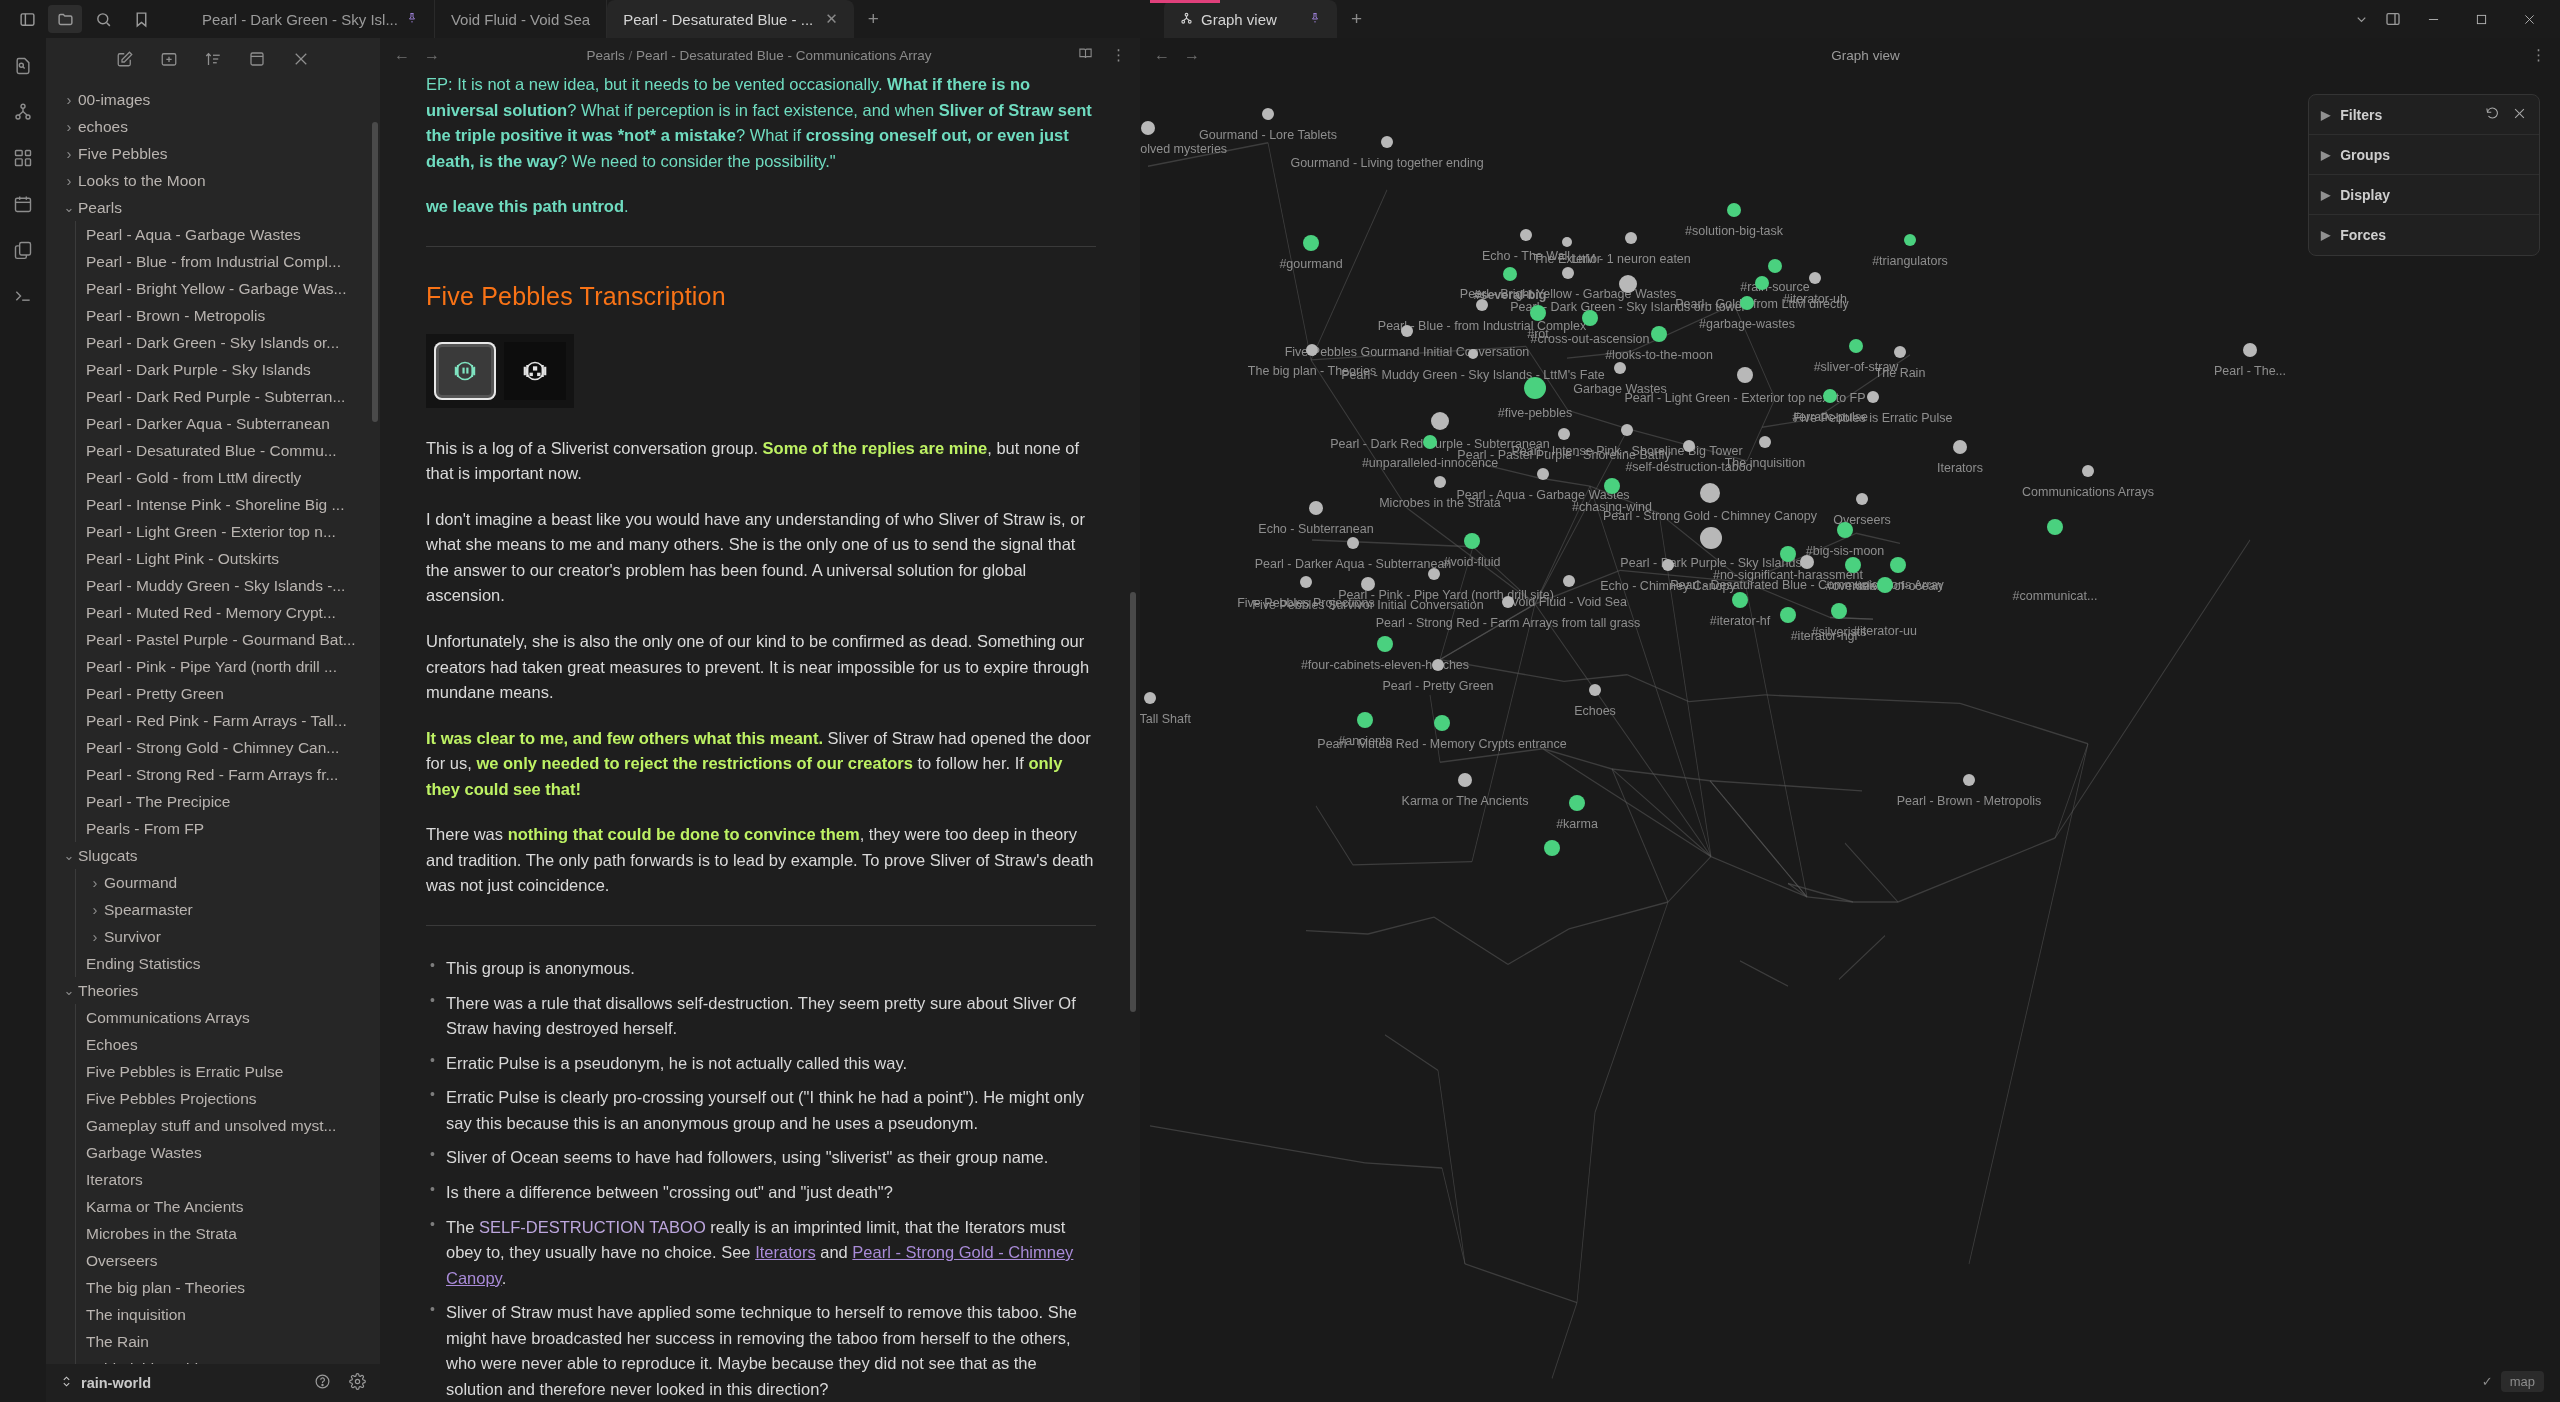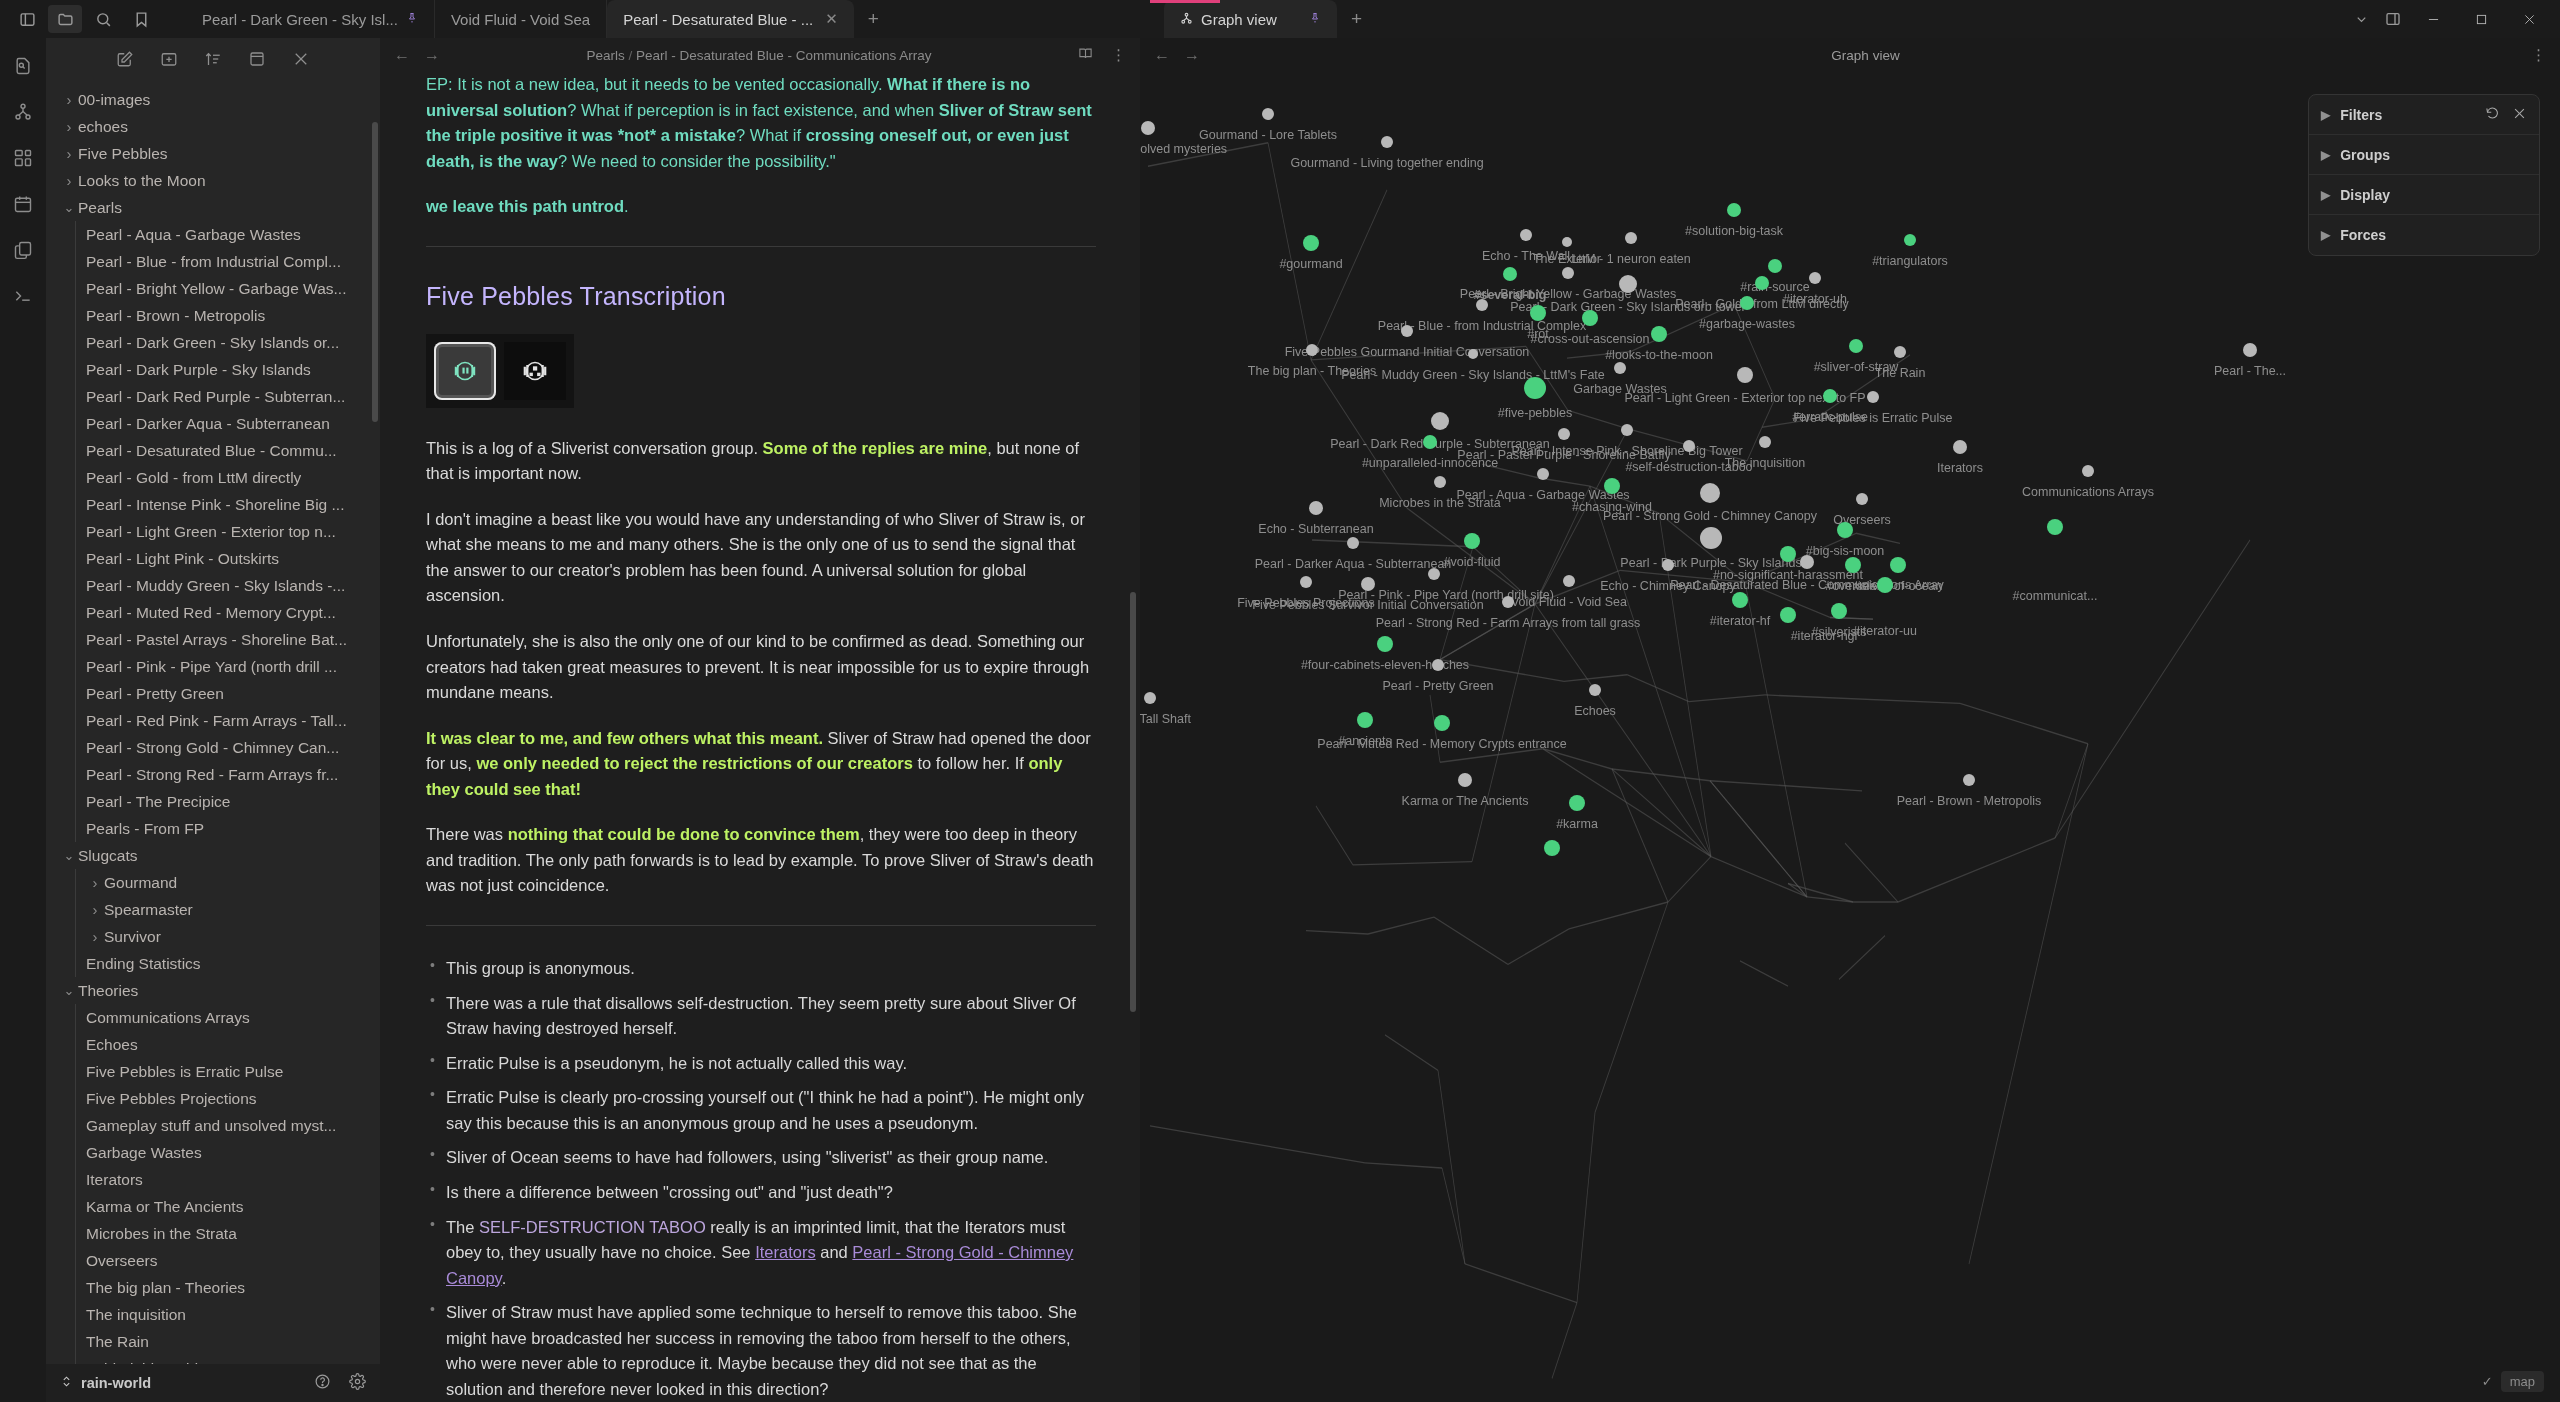--- a/index.html
+++ b/index.html
@@ -97,21 +97,21 @@
   #note-header .hdr-ic { color: #8b8b8b; font-size: 15px; }
   #note-body {
     flex: 1; overflow: hidden; padding: 0 44px 0 46px;
     font-size: 16.5px; line-height: 1.55; position: relative;
   }
   #note-body p { margin: 0 0 20px 0; }
   .teal { color: #6fdcc0; }
   .teal b { color: #6fdcc0; }
   .gold { color: #bef264; font-weight: bold; }
   hr.rule { border: none; border-top: 1px solid #3a3a3a; margin: 26px 0 30px 0; }
-  h2.sec { font-size: 25px; font-weight: normal; color: #c4b5fd; margin: 0 0 18px 0; letter-spacing:.2px;}
+  h2.sec { font-size: 25px; font-weight: normal; color: #f97316; margin: 0 0 18px 0; letter-spacing:.2px;}
   .img-row { display: flex; gap: 8px; margin-bottom: 28px; background:#131313; padding:8px; width:fit-content;}
   .thumb { width: 62px; height: 58px; background: #0d0d0d; display:flex; align-items:center; justify-content:center;}
   .thumb.sel { background:#3a3a3a; box-shadow: inset 0 0 0 2px #e8e8e8, inset 0 0 0 5px #555; border-radius:8px;}
   ul.notes { list-style: none; padding: 0; margin: 0; }
   ul.notes li {
     position: relative; padding-left: 20px; margin-bottom: 9px; color: #d8d8d8;
   }
   ul.notes li::before {
     content: "•"; position: absolute; left: 4px; top: -1px; color: #7d7d7d; font-size: 14px;
   }
@@ -400,21 +400,21 @@
         <div class="tree-row child">
           <span class="lbl">Pearl - Light Pink - Outskirts</span>
         </div>
         <div class="tree-row child">
           <span class="lbl">Pearl - Muddy Green - Sky Islands -...</span>
         </div>
         <div class="tree-row child">
           <span class="lbl">Pearl - Muted Red - Memory Crypt...</span>
         </div>
         <div class="tree-row child">
-          <span class="lbl">Pearl - Pastel Arrays - Shoreline Bat...</span>
+          <span class="lbl">Pearl - Pastel Purple - Gourmand Bat...</span>
         </div>
         <div class="tree-row child">
           <span class="lbl">Pearl - Pink - Pipe Yard (north drill ...</span>
         </div>
         <div class="tree-row child">
           <span class="lbl">Pearl - Pretty Green</span>
         </div>
         <div class="tree-row child">
           <span class="lbl">Pearl - Red Pink - Farm Arrays - Tall...</span>
         </div>

